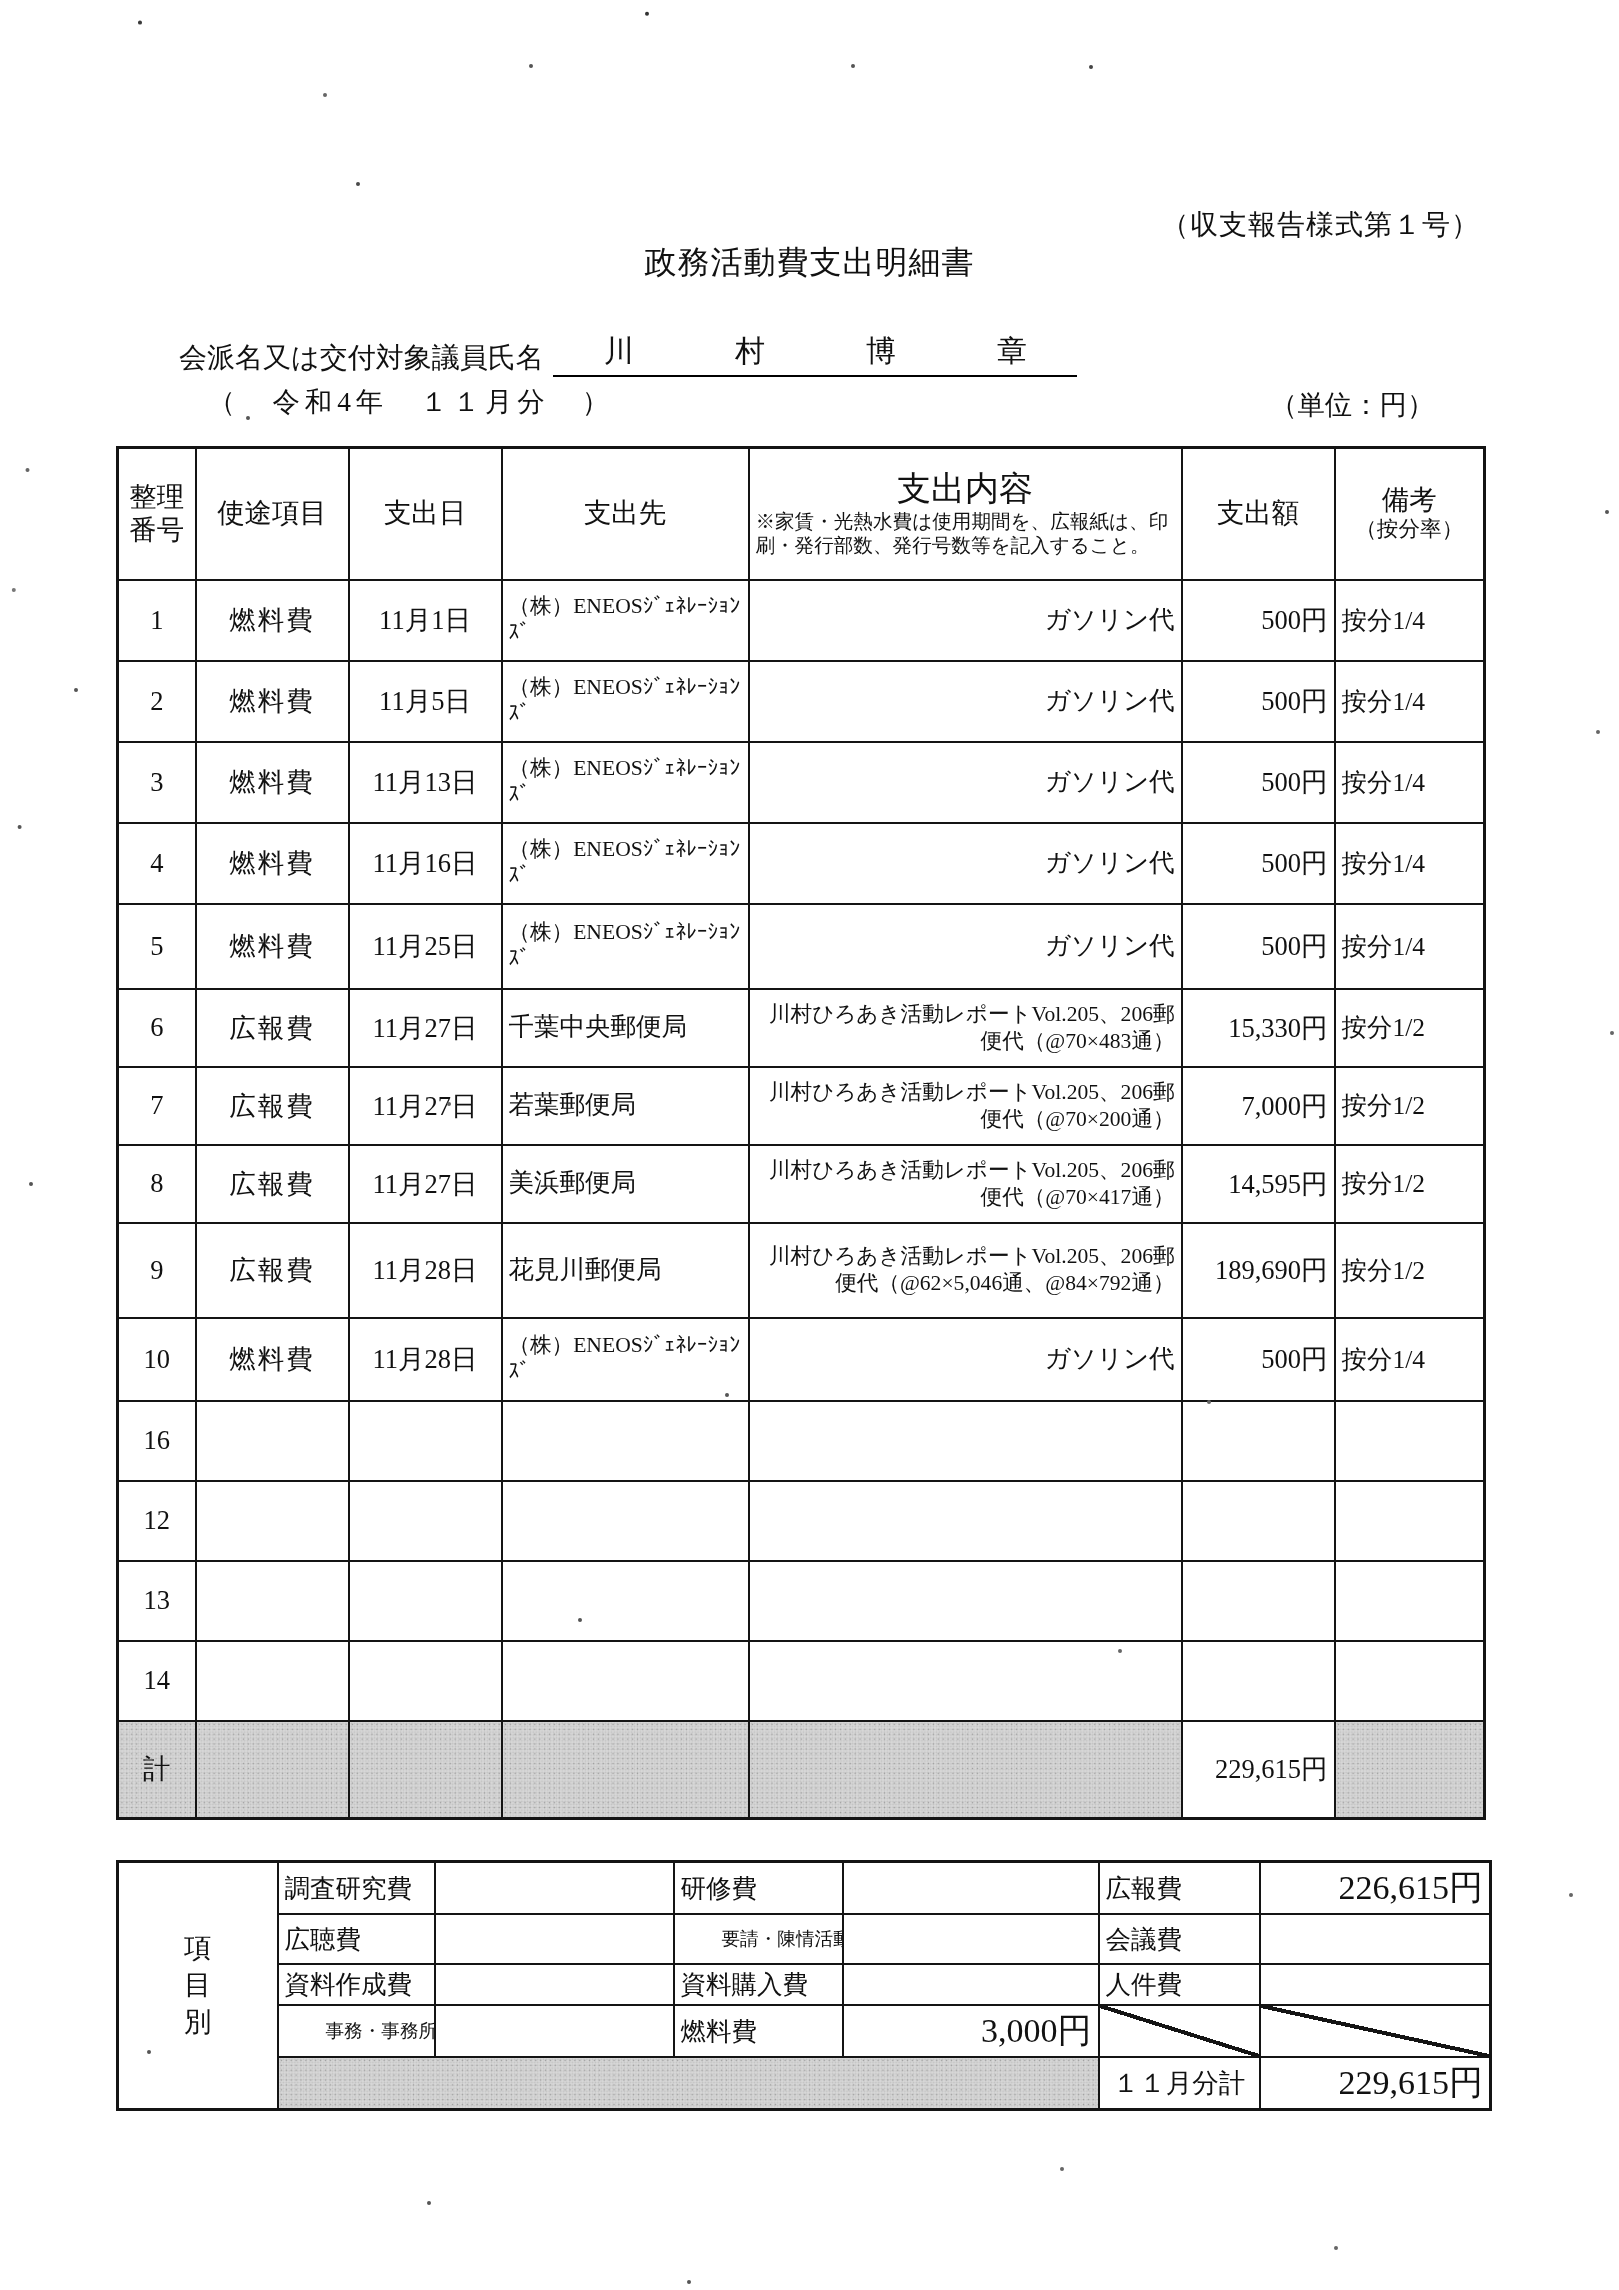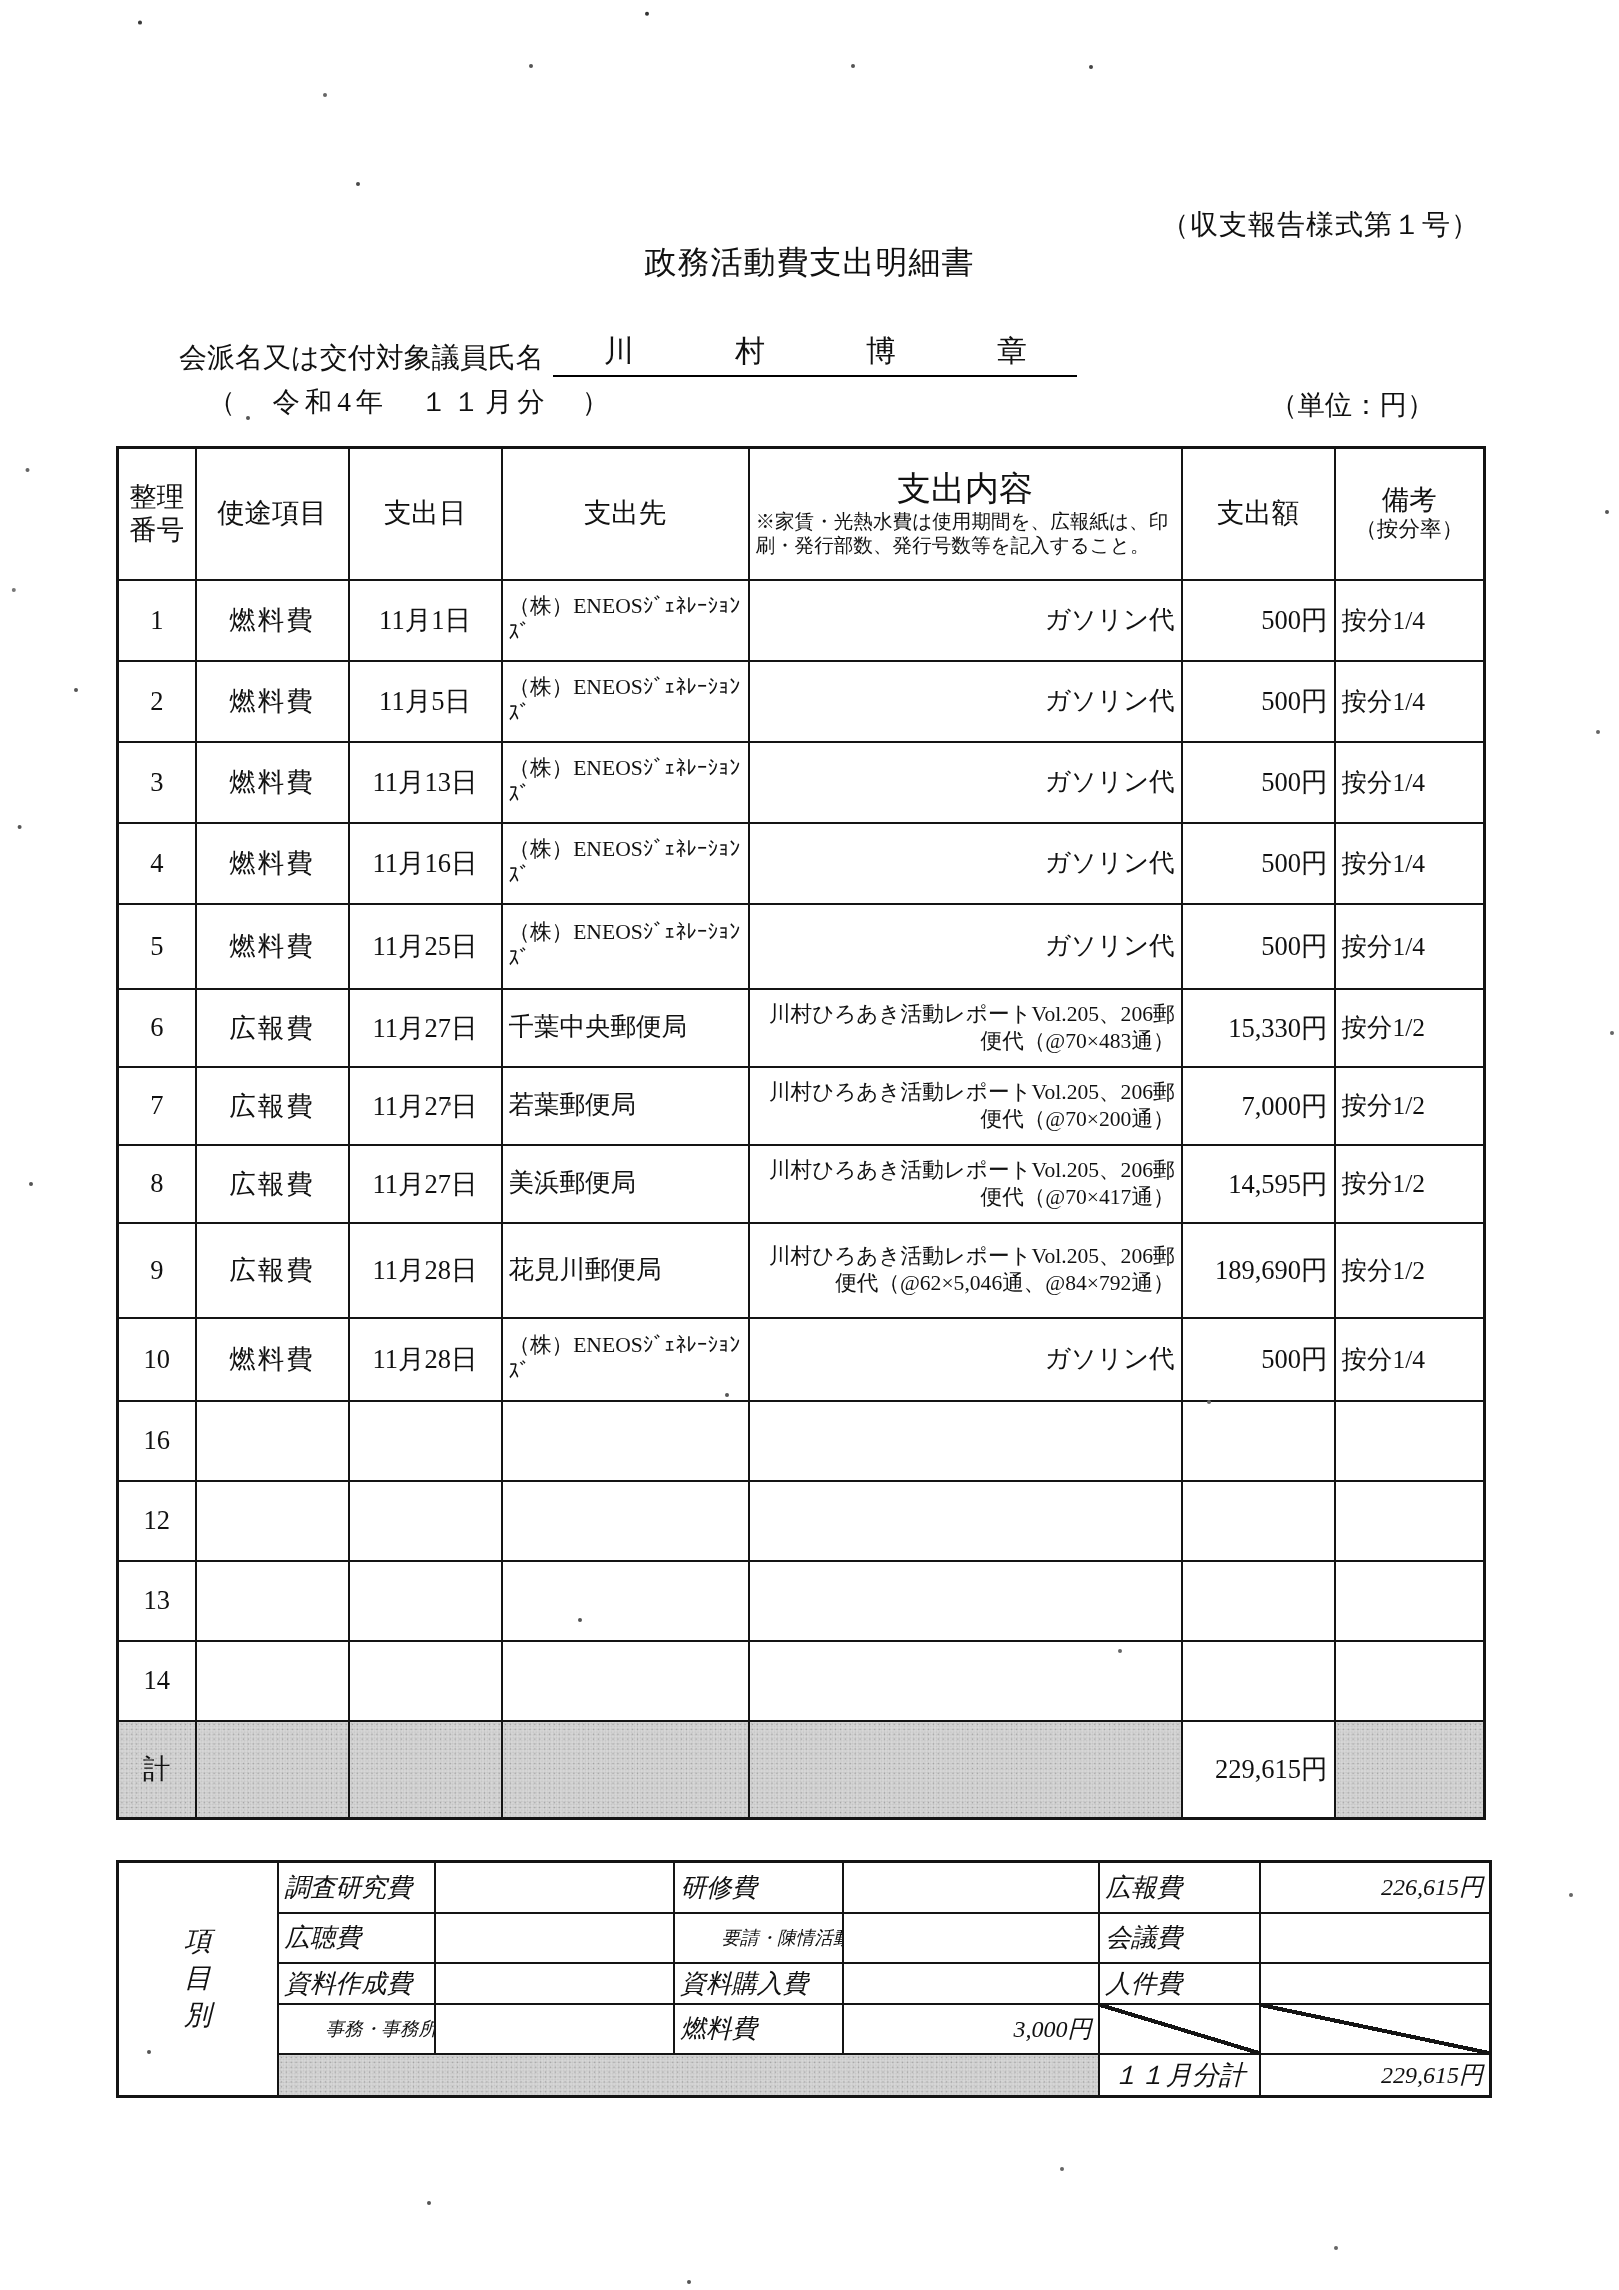--- a/index.html
+++ b/index.html
@@ -73,27 +73,27 @@
   }
   td.total-label { text-align: center; font-size: 27.4px; }
   
   table.summary {
     position: absolute; top: 1860px; left: 116px;
     width: 1372px; table-layout: fixed;
     border-collapse: collapse; border: 3.9px solid #141414;
   }
   table.summary td {
     border: 2px solid #141414; padding: 2px 5.9px;
-    vertical-align: middle; overflow: hidden; font-style: italic;
+    vertical-align: middle; overflow: hidden;
   }
   td.side-cell { text-align: center; }
   .side-stack { display: flex; flex-direction: column; align-items: center; gap: 9.8px; font-size: 27.4px; line-height: 1; }
   td.s-label { text-align: left; font-size: 25.5px; padding-left: 7.8px; white-space: nowrap; }
   td.s-label.sm { font-size: 18.6px; padding-left: 47px; }
-  td.s-value { text-align: right; font-size: 24px; padding-right: 9.8px; }
+  td.s-value { text-align: right; font-size: 34px; padding-right: 9.8px; }
   td.slash {
     background-image: linear-gradient(to right top,
       transparent calc(50% - 2px), #141414 calc(50% - 2px),
       #141414 calc(50% + 2px), transparent calc(50% + 2px));
   }
   td.s-total-label { text-align: center; font-size: 26.5px; white-space: nowrap; }
   
   .noise {
     position: absolute; top: 0; left: 0; width: 3.9px; height: 3.9px;
     border-radius: 50%; background: transparent; pointer-events: none;

